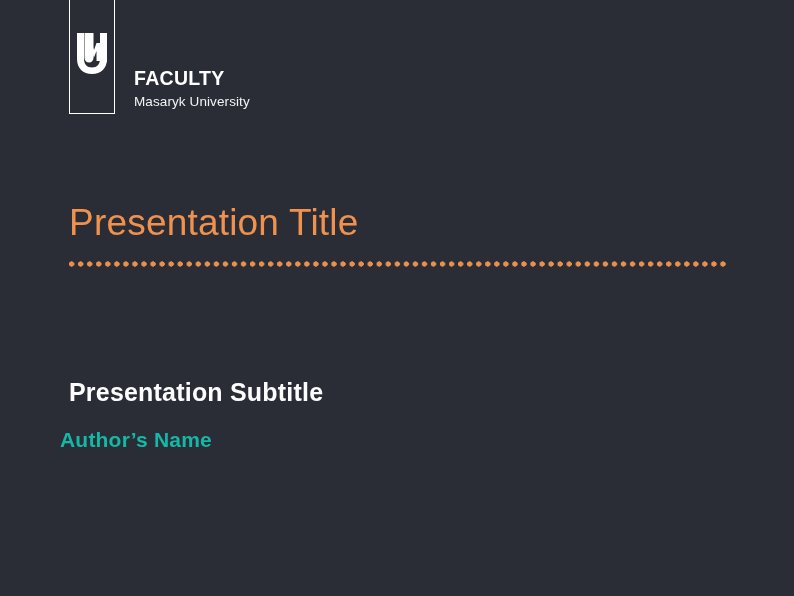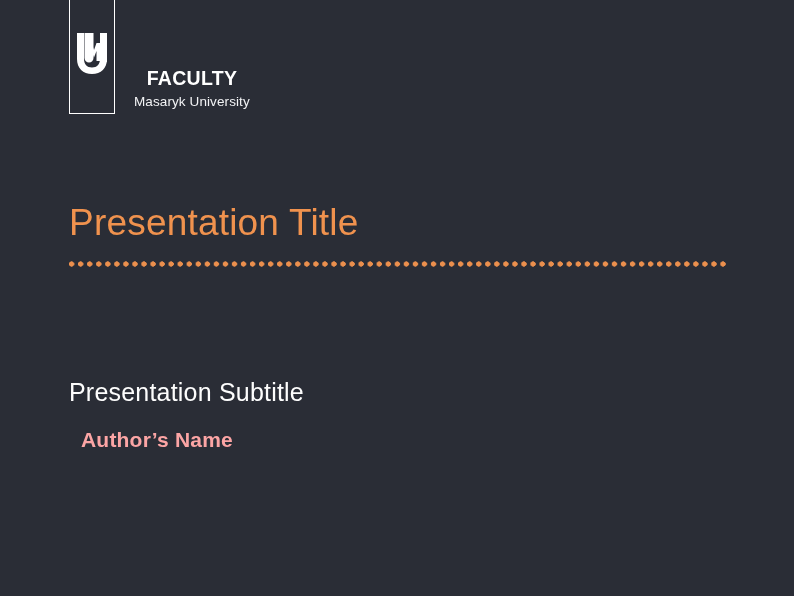--- a/index.html
+++ b/index.html
@@ -43,21 +43,20 @@
     display: block;
     width: 30px;
     height: 42px;
     margin-bottom: 6px;
   }
 
   .logo-text {
     margin-left: 19px;
     margin-bottom: 6px;
     line-height: 1;
-    text-align: center;
   }
 
   .logo-line {
     color: #ffffff;
     font-size: 19.5px;
     font-weight: bold;
     letter-spacing: 0.3px;
     line-height: 1.18;
     white-space: nowrap;
   }
@@ -96,31 +95,31 @@
     background-repeat: repeat-x;
   }
 
   
   .subtitle {
     position: absolute;
     left: 69px;
     top: 378px;
     color: #fdfdfd;
     font-size: 25px;
-    font-weight: normal;
+    font-weight: bold;
     letter-spacing: 0.2px;
     line-height: 1.15;
     white-space: nowrap;
   }
 
   .author {
     position: absolute;
-    left: 81px;
+    left: 60px;
     top: 428px;
-    color: #fca5a5;
+    color: #14b8a6;
     font-size: 21px;
     font-weight: bold;
     letter-spacing: 0.2px;
     line-height: 1.15;
     white-space: nowrap;
   }
 </style>
 </head>
 <body>
 

